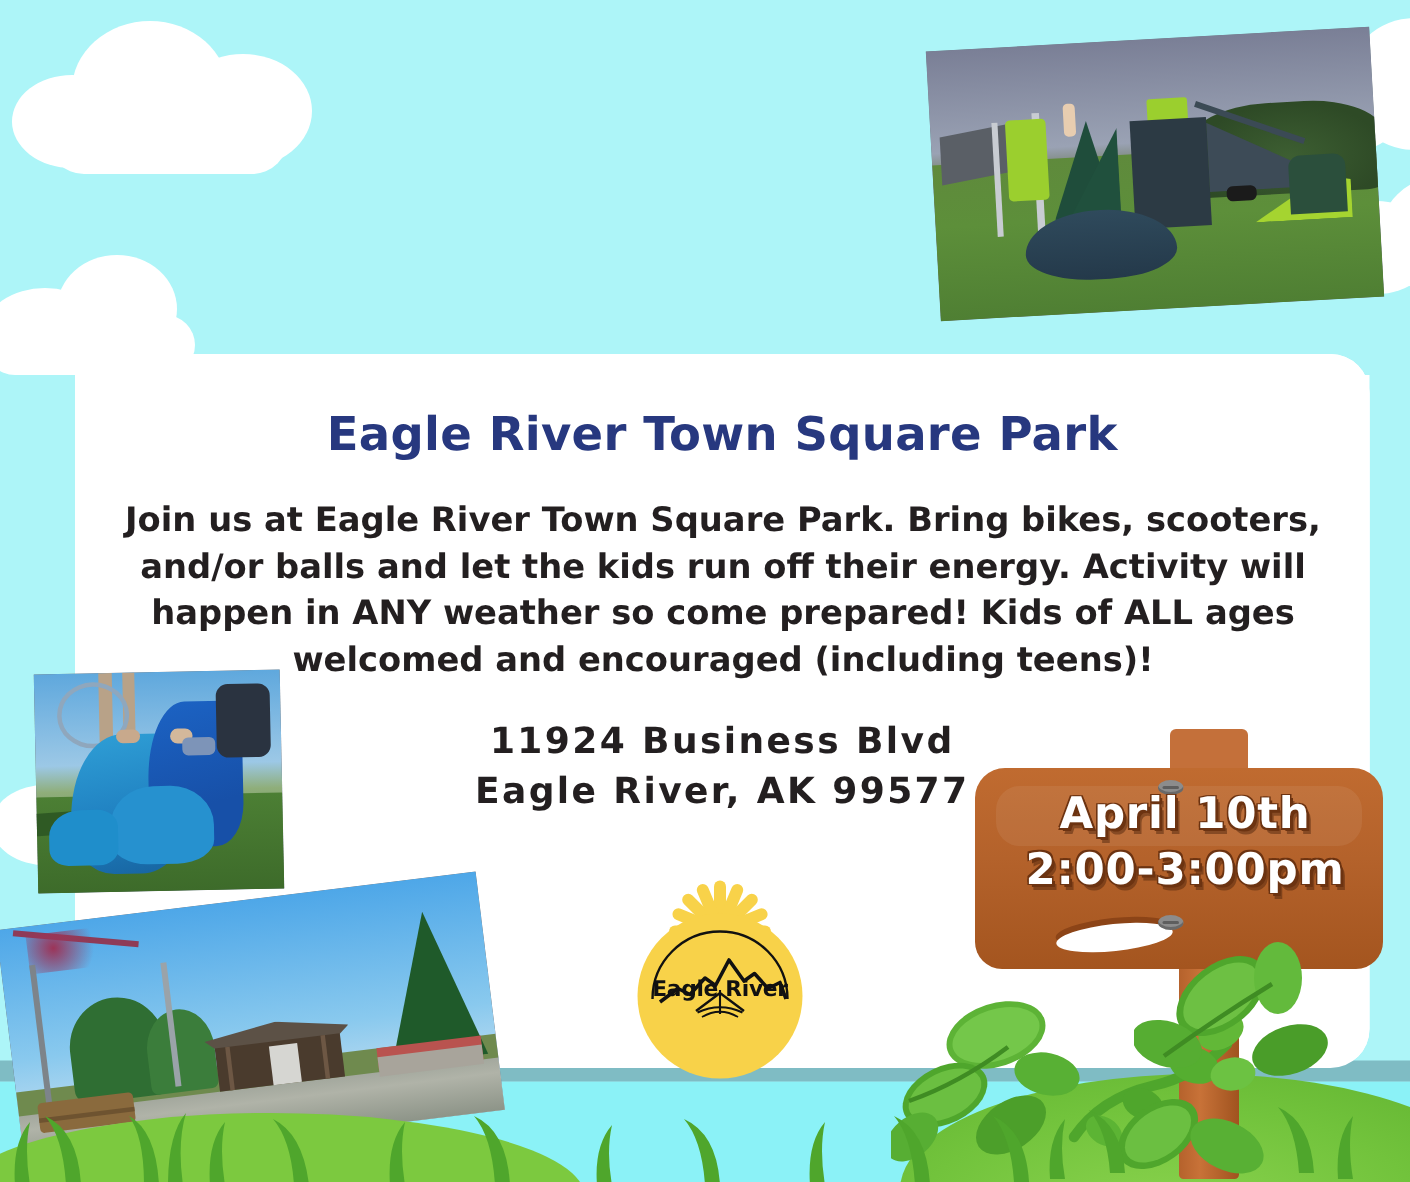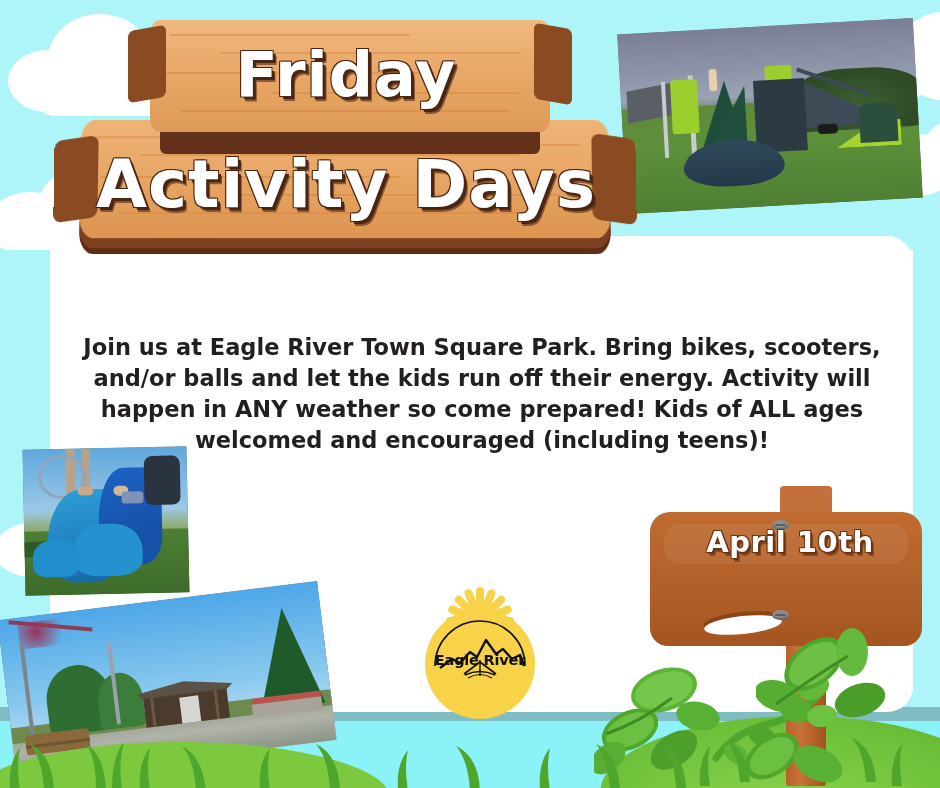--- a/index.html
+++ b/index.html
@@ -265,46 +265,27 @@
     <div style="position:absolute;left:42%;top:60%;width:26%;height:18%;background:#4a3b2d;"></div>
     <div style="position:absolute;left:44%;top:60%;width:3px;height:18%;background:#6d5744;"></div>
     <div style="position:absolute;left:64%;top:60%;width:3px;height:18%;background:#6d5744;"></div>
     <div style="position:absolute;left:53%;top:62%;width:6%;height:16%;background:#d6d6d2;"></div>
     <div style="position:absolute;left:75%;top:68%;width:22%;height:10%;background:#b9534f;"></div>
     <div style="position:absolute;left:75%;top:72%;width:22%;height:8%;background:#a8a49b;"></div>
     <div style="position:absolute;left:4%;top:74%;width:20%;height:12%;background:#8a6a3d;border-radius:3px;"></div>
     <div style="position:absolute;left:4%;top:80%;width:20%;height:3px;background:#6e5330;"></div>
   </div>
 
-  <div class="sign">
-    <div class="plank-lower">
-      <div class="woodgrain">
-        <i style="left:16px;top:16px;width:280px;"></i>
-        <i style="left:60px;top:34px;width:380px;"></i>
-        <i style="left:20px;top:56px;width:300px;"></i>
-        <i style="left:150px;top:74px;width:330px;"></i>
-        <i style="left:40px;top:92px;width:420px;"></i>
-        <i style="left:320px;top:24px;width:180px;"></i>
-      </div>
-    </div>
-    <div class="shadow-band"></div>
-    <div class="plank-upper">
-      <div class="woodgrain">
-        <i style="left:20px;top:14px;width:240px;"></i>
-        <i style="left:70px;top:32px;width:300px;"></i>
-        <i style="left:16px;top:52px;width:270px;"></i>
-        <i style="left:120px;top:72px;width:250px;"></i>
-        <i style="left:30px;top:90px;width:330px;"></i>
-      </div>
-    </div>
-    <div class="title-line" id="title-1">Friday</div>
-    <div class="title-line" id="title-2">Activity Days</div>
-  </div>
-
+
+  <div class="venue">Eagle River Town Square Park</div>
   <div class="body-copy">Join us at Eagle River Town Square Park. Bring bikes, scooters, and/or balls and let the kids run off their energy. Activity will happen in ANY weather so come prepared!  Kids of ALL ages welcomed and encouraged (including teens)!</div>
+  <div class="address">
+    <div>11924 Business Blvd</div>
+    <div>Eagle River, AK 99577</div>
+  </div>
 
   <div class="sun-wrap">
     <div id="rays">
         <div class="ray" style="transform: translate(-50%, -50%) rotate(0deg) translateY(-62px);"></div>
         <div class="ray" style="transform: translate(-50%, -50%) rotate(22.5deg) translateY(-62px);"></div>
         <div class="ray" style="transform: translate(-50%, -50%) rotate(45deg) translateY(-62px);"></div>
         <div class="ray" style="transform: translate(-50%, -50%) rotate(67.5deg) translateY(-62px);"></div>
         <div class="ray" style="transform: translate(-50%, -50%) rotate(90deg) translateY(-62px);"></div>
         <div class="ray" style="transform: translate(-50%, -50%) rotate(112.5deg) translateY(-62px);"></div>
         <div class="ray" style="transform: translate(-50%, -50%) rotate(135deg) translateY(-62px);"></div>
@@ -338,20 +319,21 @@
   <div class="signpost">
     <div class="post"></div>
     <div class="post-cap"></div>
     <div class="date-board">
       <div class="board-notch"></div>
     </div>
     <div class="screw top"></div>
     <div class="screw bot"></div>
     <div class="date-text">
       <div>April 10th</div>
+      <div>2:00-3:00pm</div>
     </div>
 
     <svg width="160" height="120" viewBox="0 0 160 120" style="position:absolute;left:66px;top:176px;">
       <path d="M6 96 Q24 70 58 62 Q86 56 108 34" fill="none" stroke="#4FA62C" stroke-width="7" stroke-linecap="round"></path>
       <ellipse cx="104" cy="26" rx="16" ry="11" fill="#62B837" transform="rotate(-28 104 26)"></ellipse>
       <ellipse cx="86" cy="48" rx="17" ry="12" fill="#55AE30" transform="rotate(18 86 48)"></ellipse>
       <ellipse cx="112" cy="54" rx="15" ry="11" fill="#6CC242" transform="rotate(-8 112 54)"></ellipse>
       <ellipse cx="52" cy="74" rx="14" ry="10" fill="#4FA62C" transform="rotate(22 52 74)"></ellipse>
       <ellipse cx="26" cy="92" rx="13" ry="9" fill="#5CB434" transform="rotate(32 26 92)"></ellipse>
     </svg>

